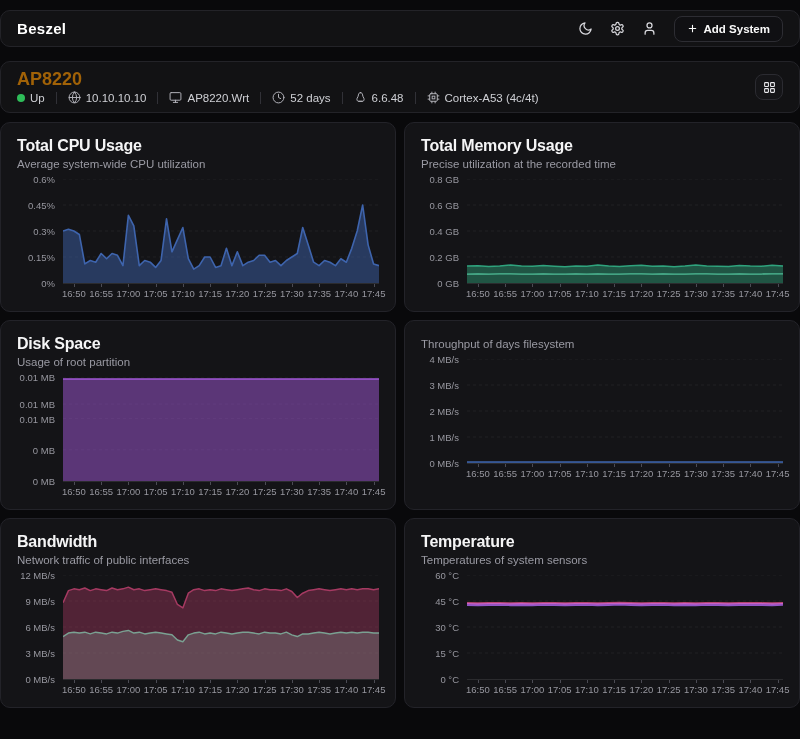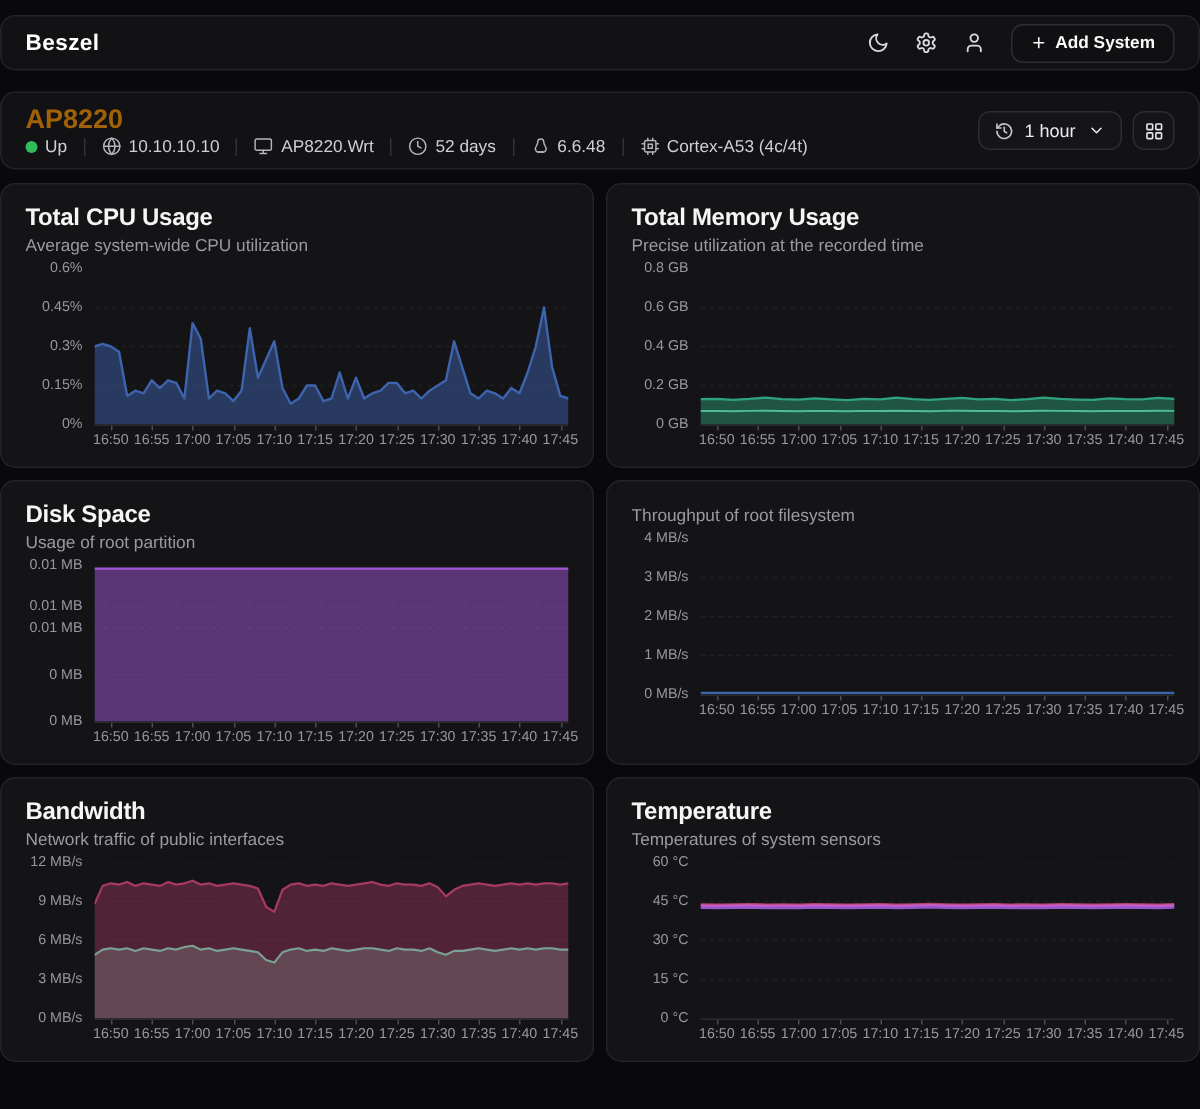--- a/index.html
+++ b/index.html
@@ -180,35 +180,20 @@
                 <rect x="5" y="5" width="14" height="14" rx="2"></rect>
                 <rect x="9.5" y="9.5" width="5" height="5"></rect>
                 <path d="M9 2v3M15 2v3M9 19v3M15 19v3M2 9h3M2 15h3M19 9h3M19 15h3"></path>
               </svg>
           </span>
           <span>Cortex-A53 (4c/4t)</span>
         </span>
       </div>
     </div>
     <div class="system-right">
-      <button class="range-select">
-        <span class="lead" style="display:flex">
-          <svg class="lead" viewBox="0 0 24 24" fill="none" stroke="currentColor" stroke-width="2" stroke-linecap="round" stroke-linejoin="round" width="13" height="13">
-              <path d="M3 12a9 9 0 1 0 2.6-6.4L3 8"></path>
-              <path d="M3 3v5h5"></path>
-              <path d="M12 7v5l3 2"></path>
-            </svg>
-        </span>
-        <span>1 hour</span>
-        <span class="chev" style="display:flex;margin-left:auto">
-          <svg viewBox="0 0 24 24" fill="none" stroke="currentColor" stroke-width="2" stroke-linecap="round" stroke-linejoin="round" width="12" height="12">
-              <path d="M6 9l6 6 6-6"></path>
-            </svg>
-        </span>
-      </button>
       <button class="grid-btn">
         <span style="display:flex">
           <svg viewBox="0 0 24 24" fill="none" stroke="currentColor" stroke-width="2" stroke-linejoin="round" width="13" height="13">
               <rect x="3" y="3" width="7" height="7" rx="1"></rect>
               <rect x="14" y="3" width="7" height="7" rx="1"></rect>
               <rect x="3" y="14" width="7" height="7" rx="1"></rect>
               <rect x="14" y="14" width="7" height="7" rx="1"></rect>
             </svg>
         </span>
       </button>
@@ -358,21 +343,21 @@
               <span class="lbl" style="left: 81.0345%;">17:35</span>
               <i class="tick" style="left: 89.6552%;"></i>
               <span class="lbl" style="left: 89.6552%;">17:40</span>
               <i class="tick" style="left: 98.2759%;"></i>
               <span class="lbl" style="left: 98.2759%;">17:45</span>
             </div>
           </div>
         </div>
     </section>
     <section class="card">
-      <p class="card-sub">Throughput of root filesystem</p>
+      <p class="card-sub">Throughput of days filesystem</p>
       <div class="chart">
           <div class="y-axis">
             <span style="top: 0%;">4 MB/s</span>
             <span style="top: 25%;">3 MB/s</span>
             <span style="top: 50%;">2 MB/s</span>
             <span style="top: 75%;">1 MB/s</span>
             <span style="top: 100%;">0 MB/s</span>
           </div>
           <div class="plot">
             <svg viewBox="0 0 100 100" preserveAspectRatio="none">

